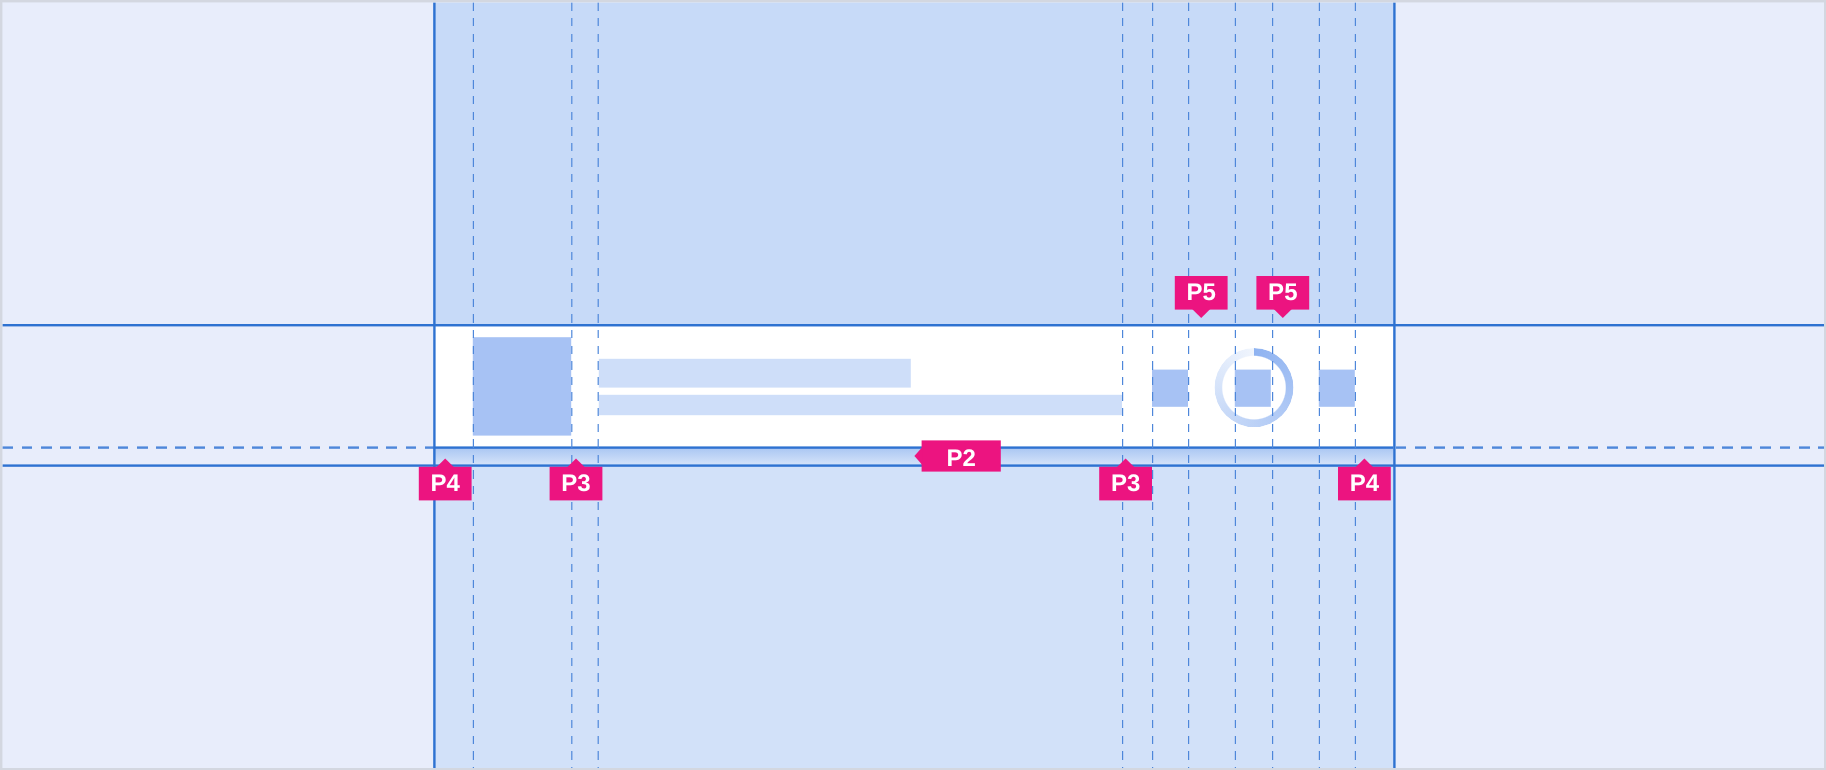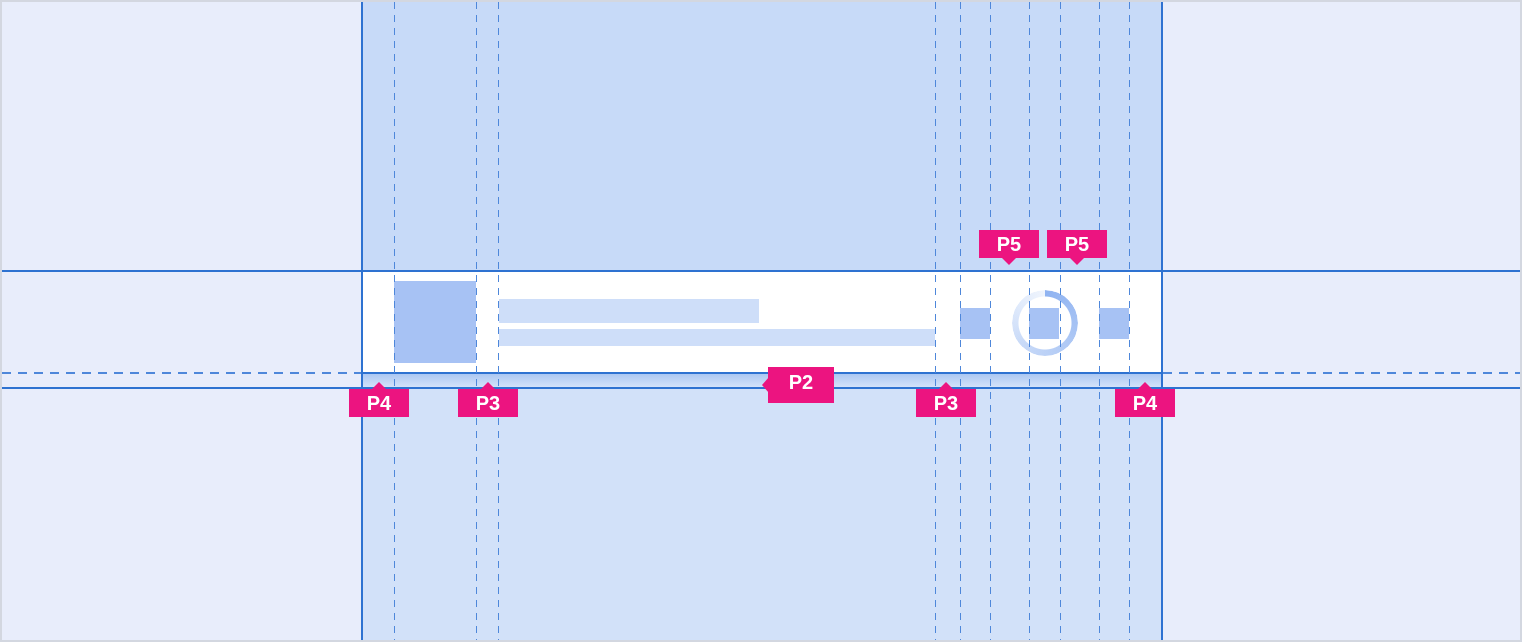--- a/index.html
+++ b/index.html
@@ -69,21 +69,21 @@
   .vline { position: absolute; top: 0; width: 2px; height: 642px; background: #2e72d1; z-index: 6; }
   .vline-left { left: 359px; }
   .vline-right { left: 1159px; }
   .vdash {
     position: absolute; top: 0; width: 1px; height: 642px; z-index: 6;
     background: repeating-linear-gradient(to bottom, #4e87da 0 7px, transparent 7px 13px);
   }
   
   .plabel {
     position: absolute; z-index: 10;
-    width: 60px; height: 28px;
+    width: 44px; height: 28px;
     background: #ec1480; color: #ffffff;
     font-weight: 700; font-size: 20px; line-height: 28px;
     text-align: center;
   }
   .plabel .tip { position: absolute; width: 0; height: 0; }
   .tip-up {
     left: 50%; margin-left: -8px; top: -7px;
     border-left: 8px solid transparent; border-right: 8px solid transparent;
     border-bottom: 8px solid #ec1480;
   }
@@ -92,21 +92,21 @@
     border-left: 8px solid transparent; border-right: 8px solid transparent;
     border-top: 8px solid #ec1480;
   }
   .tip-left {
     left: -6px; top: 50%; margin-top: -8px;
     border-top: 8px solid transparent; border-bottom: 8px solid transparent;
     border-right: 7px solid #ec1480;
   }
   .plabel-p5-left  { left: 977px;  top: 228px; }
   .plabel-p5-right { left: 1045px; top: 228px; }
-  .plabel-p2       { left: 766px;  top: 365px; width: 66px; height: 36px; line-height: 30px; }
+  .plabel-p2       { left: 766px;  top: 365px; width: 66px; height: 26px; line-height: 30px; }
   .plabel-p4-left  { left: 347px;  top: 387px; }
   .plabel-p3-left  { left: 456px;  top: 387px; }
   .plabel-p3-right { left: 914px;  top: 387px; }
   .plabel-p4-right { left: 1113px; top: 387px; }
 </style>
 </head>
 <body>
 
 <div class="canvas">
 

